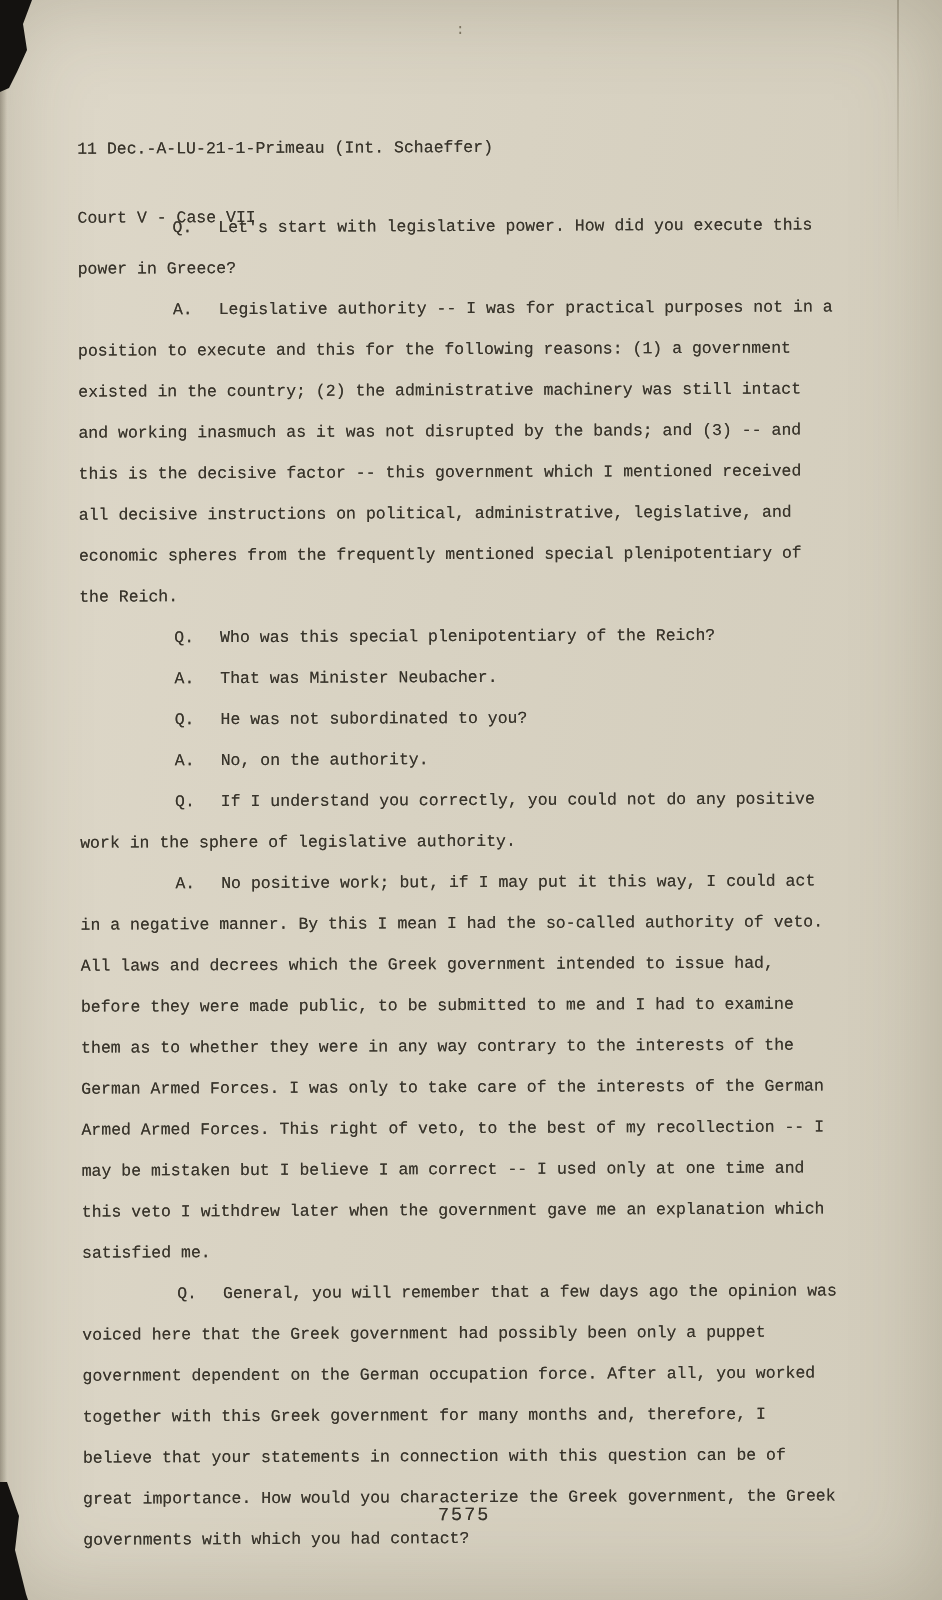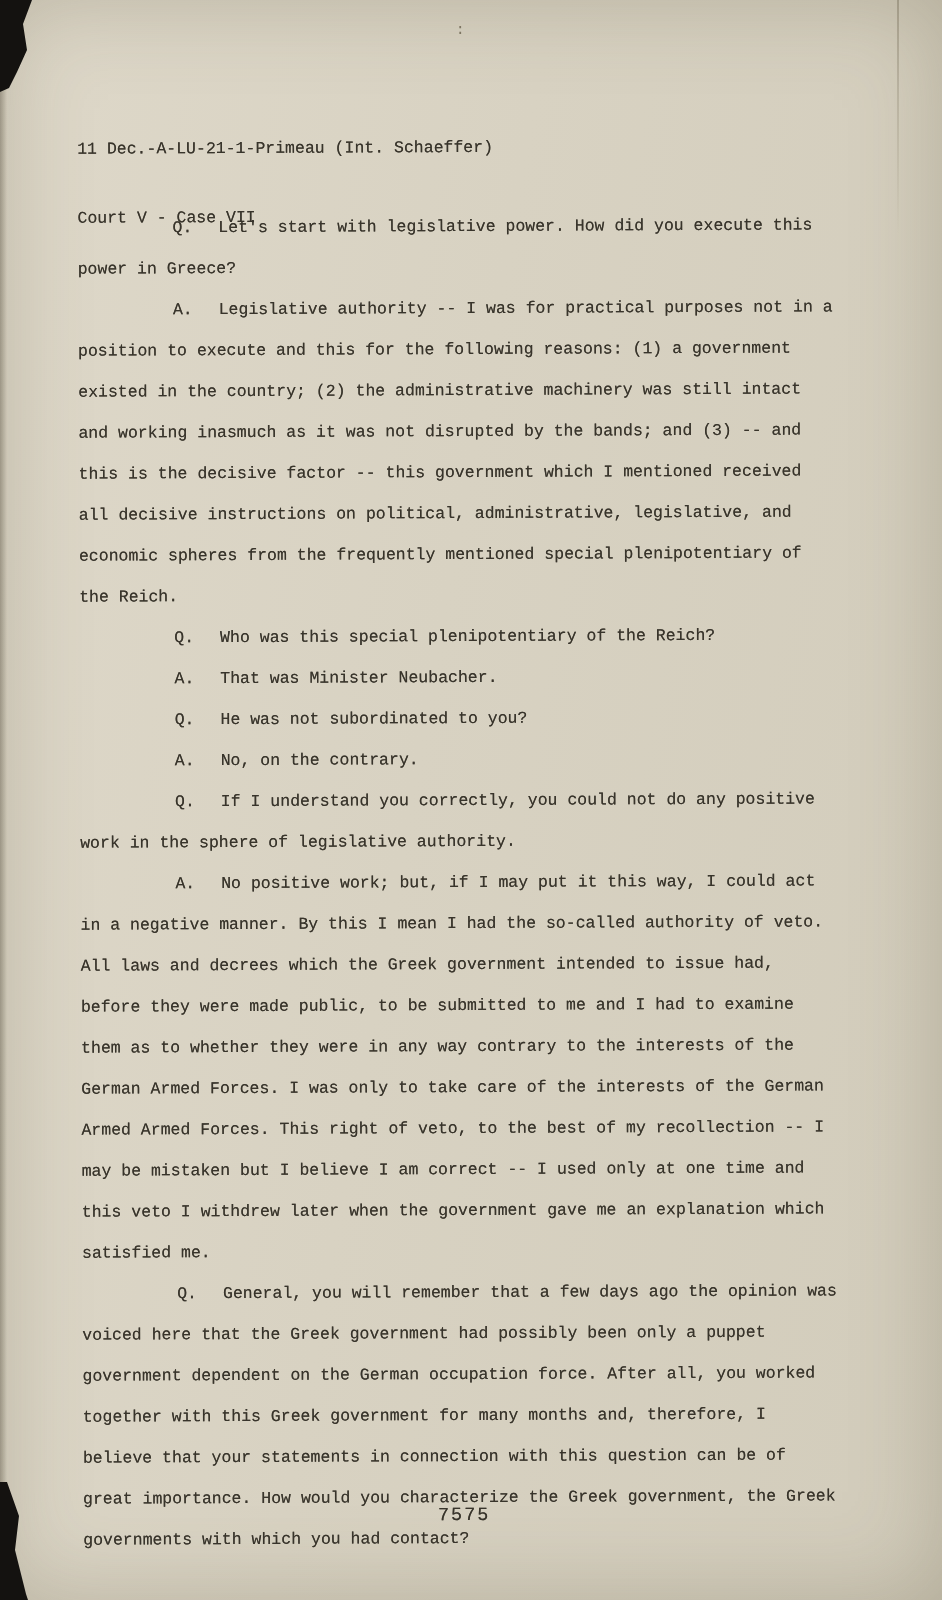--- a/index.html
+++ b/index.html
@@ -103,21 +103,21 @@
       <div>11 Dec.-A-LU-21-1-Primeau (Int. Schaeffer)</div>
       <div>Court V - Case VII</div>
     </div>
 
     <div class="doc-body">
       <p><span class="qa-prefix">Q.</span><span>Let's start with legislative power.  How did you execute this power in Greece?</span></p>
       <p><span class="qa-prefix">A.</span><span>Legislative authority -- I was for practical purposes not in a position to execute and this for the following reasons:  (1) a government existed in the country; (2) the administrative machinery was still intact and working inasmuch as it was not disrupted by the bands; and (3) -- and this is the decisive factor -- this government which I mentioned received all decisive instructions on political, administrative, legislative, and economic spheres from the frequently mentioned special plenipotentiary of the Reich.</span></p>
       <p><span class="qa-prefix">Q.</span><span>Who was this special plenipotentiary of the Reich?</span></p>
       <p><span class="qa-prefix">A.</span><span>That was Minister Neubacher.</span></p>
       <p><span class="qa-prefix">Q.</span><span>He was not subordinated to you?</span></p>
-      <p><span class="qa-prefix">A.</span><span>No, on the contrary.</span></p>
+      <p><span class="qa-prefix">A.</span><span>No, on the authority.</span></p>
       <p><span class="qa-prefix">Q.</span><span>If I understand you correctly, you could not do any positive work in the sphere of legislative authority.</span></p>
       <p><span class="qa-prefix">A.</span><span>No positive work; but, if I may put it this way, I could act in a negative manner.  By this I mean I had the so-called authority of veto.  All laws and decrees which the Greek government intended to issue had, before they were made public, to be submitted to me and I had to examine them as to whether they were in any way contrary to the interests of the German Armed Forces.  I was only to take care of the interests of the German Armed Armed Forces.  This right of veto, to the best of my recollection -- I may be mistaken but I believe I am correct -- I used only at one time and this veto I withdrew later when the government gave me an explanation which satisfied me.</span></p>
       <p><span class="qa-prefix">Q.</span><span>General, you will remember that a few days ago the opinion was voiced here that the Greek government had possibly been only a puppet government dependent on the German occupation force.  After all, you worked together with this Greek government for many months and, therefore, I believe that your statements in connection with this question can be of great importance.  How would you characterize the Greek government, the Greek governments with which you had contact?</span></p>
     </div>
 
     <div class="page-number">7575</div>
 
     <div class="speck-top">:</div>
 
   </div>

